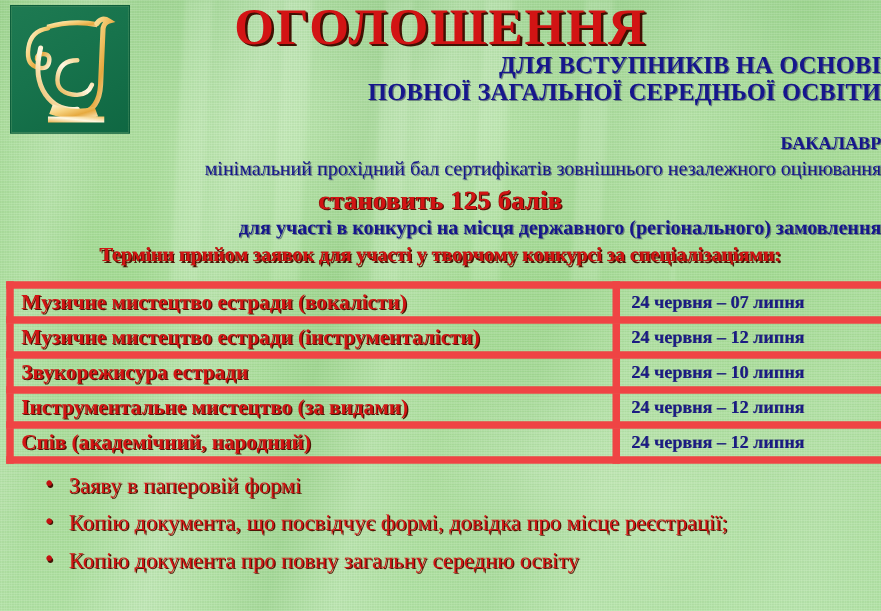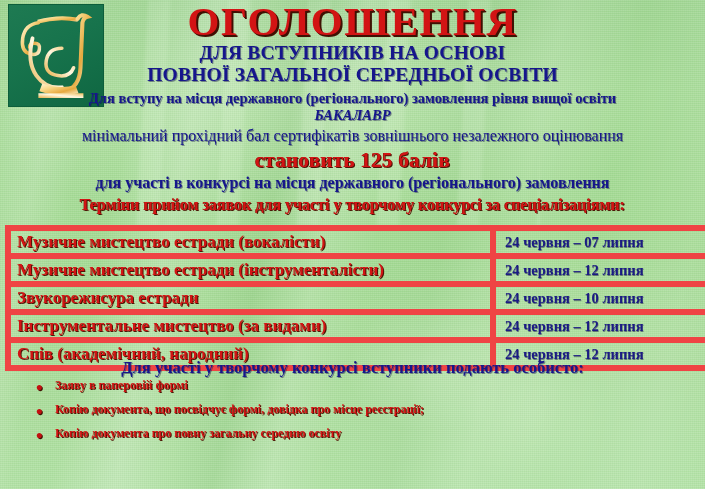--- a/index.html
+++ b/index.html
@@ -107,33 +107,34 @@
 
   
   .ctr { position: absolute; left: 0; width: 705px; text-align: center; }
   .red {
     color: #d21414;
     text-shadow: 1px 1px 0 #4d1505, -0.5px 0 0 #8d1008;
   }
   .navy {
     color: #16168c;
     text-shadow: 1px 1px 0 rgba(20,20,70,.45);
+    text-align: right;
   }
   #title {
     top: 1px;
     font-size: 41px;
     font-weight: bold;
     letter-spacing: 1.5px;
     line-height: 1.0;
     text-shadow: 2px 2px 0 #3f1103, 1px 1px 0 #6d1205;
   }
   #sub1 { top: 42px; font-size: 19.5px; font-weight: bold; letter-spacing: .2px; }
   #sub2 { top: 64px; font-size: 19.5px; font-weight: bold; letter-spacing: .2px; }
   #line-bakalavr-1 { top: 90px; font-size: 14.5px; font-weight: bold; }
-  #line-bakalavr-2 { top: 107px; font-size: 14.5px; font-weight: bold; font-style: italic; }
+  #line-bakalavr-2 { top: 107px; font-size: 14.5px; font-weight: bold; }
   #line-min { top: 127px; font-size: 16px; font-weight: normal; }
   #line-score { top: 148px; font-size: 21px; font-weight: bold; letter-spacing: .3px; }
   #line-konkurs { top: 174px; font-size: 16px; font-weight: bold; }
   #line-termin { top: 196px; font-size: 16px; font-weight: bold; }
 
   
   #deadline-table {
     position: absolute;
     left: 5px;
     top: 225px;
@@ -172,22 +173,22 @@
     left: 36px;
     top: 378px;
     margin: 0;
     padding: 0;
     list-style: none;
   }
   ul#docs-list li {
     position: relative;
     padding-left: 19px;
     margin-bottom: 9px;
-    font-size: 12px;
-    font-weight: bold;
+    font-size: 18px;
+    font-weight: normal;
     color: #d21414;
     text-shadow: 1px 1px 0 #4d1505;
     white-space: nowrap;
   }
   ul#docs-list li::before {
     content: "\2022";
     position: absolute;
     left: 0;
     top: -1px;
     color: #c21010;
@@ -242,21 +243,20 @@
         <path d="M54 44 q-14 0 -16 13 q-2 13 12 15 q12 2 16 -8" fill="none" stroke="url(#goldb)" stroke-width="3.6" stroke-linecap="round"></path>
 
         <path d="M34 80 q16 6 34 2 l3 8 q-20 5 -40 -2 z" fill="url(#gold)"></path>
         <path d="M30 90 h46 v5 h-46 z" fill="url(#goldb)"></path>
       </svg>
     </div>
 
     <div class="ctr red" id="title">ОГОЛОШЕННЯ</div>
     <div class="ctr navy" id="sub1">ДЛЯ ВСТУПНИКІВ НА ОСНОВІ</div>
     <div class="ctr navy" id="sub2">ПОВНОЇ ЗАГАЛЬНОЇ СЕРЕДНЬОЇ ОСВІТИ</div>
-    <div class="ctr navy" id="line-bakalavr-1">Для вступу на місця державного (регіонального) замовлення рівня вищої освіти</div>
     <div class="ctr navy" id="line-bakalavr-2">БАКАЛАВР</div>
     <div class="ctr navy" id="line-min">мінімальний прохідний бал сертифікатів зовнішнього незалежного оцінювання</div>
     <div class="ctr red" id="line-score">становить 125 балів</div>
     <div class="ctr navy" id="line-konkurs">для участі в конкурсі на місця державного (регіонального) замовлення</div>
     <div class="ctr red" id="line-termin">Терміни прийом заявок для участі у творчому конкурсі за спеціалізаціями:</div>
 
     <table id="deadline-table">
       <tbody>
         <tr>
           <td class="spec">Музичне мистецтво естради (вокалісти)</td>
@@ -274,21 +274,20 @@
           <td class="spec">Інструментальне мистецтво (за видами)</td>
           <td class="date">24 червня – 12 липня</td>
         </tr>
         <tr>
           <td class="spec">Спів (академічний, народний)</td>
           <td class="date">24 червня – 12 липня</td>
         </tr>
       </tbody>
     </table>
 
-    <div class="ctr navy" id="line-podayut">Для участі у творчому конкурсі вступники подають особисто:</div>
 
     <ul id="docs-list">
       <li>Заяву в паперовій формі</li>
       <li>Копію документа, що посвідчує формі, довідка про місце реєстрації;</li>
       <li>Копію документа про повну загальну середню освіту</li>
     </ul>
 
   </div>
 </div>
 

